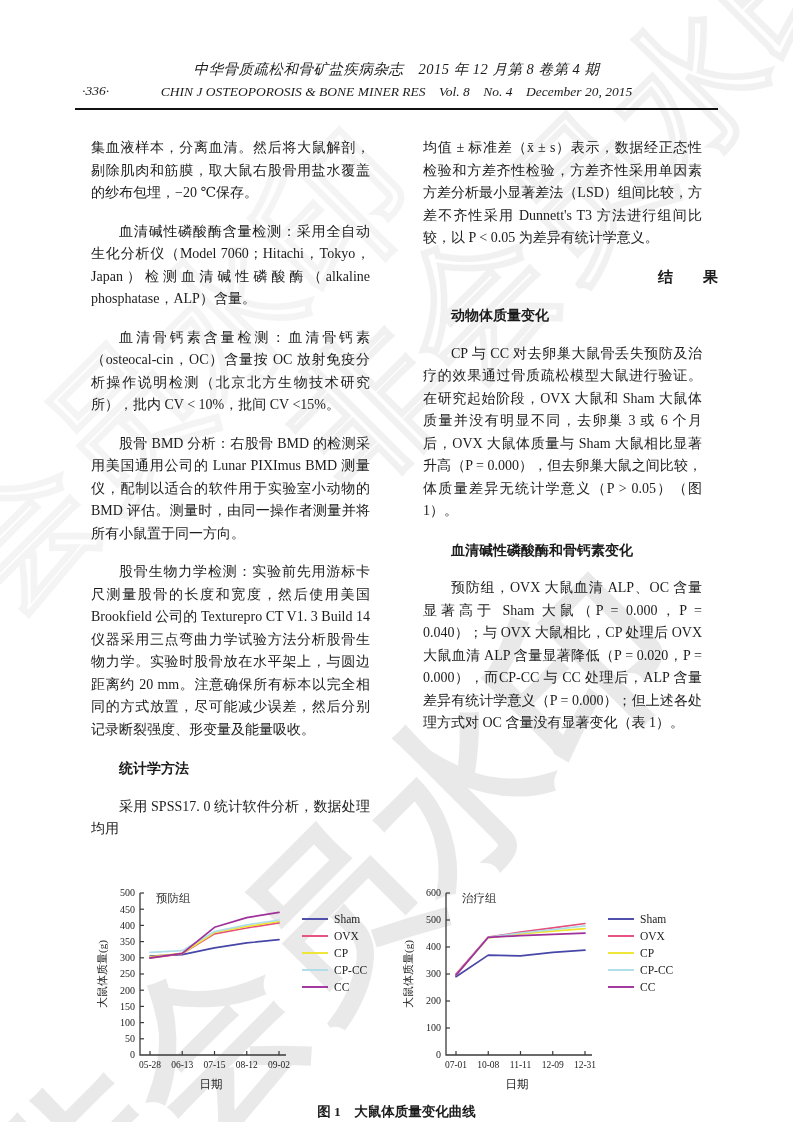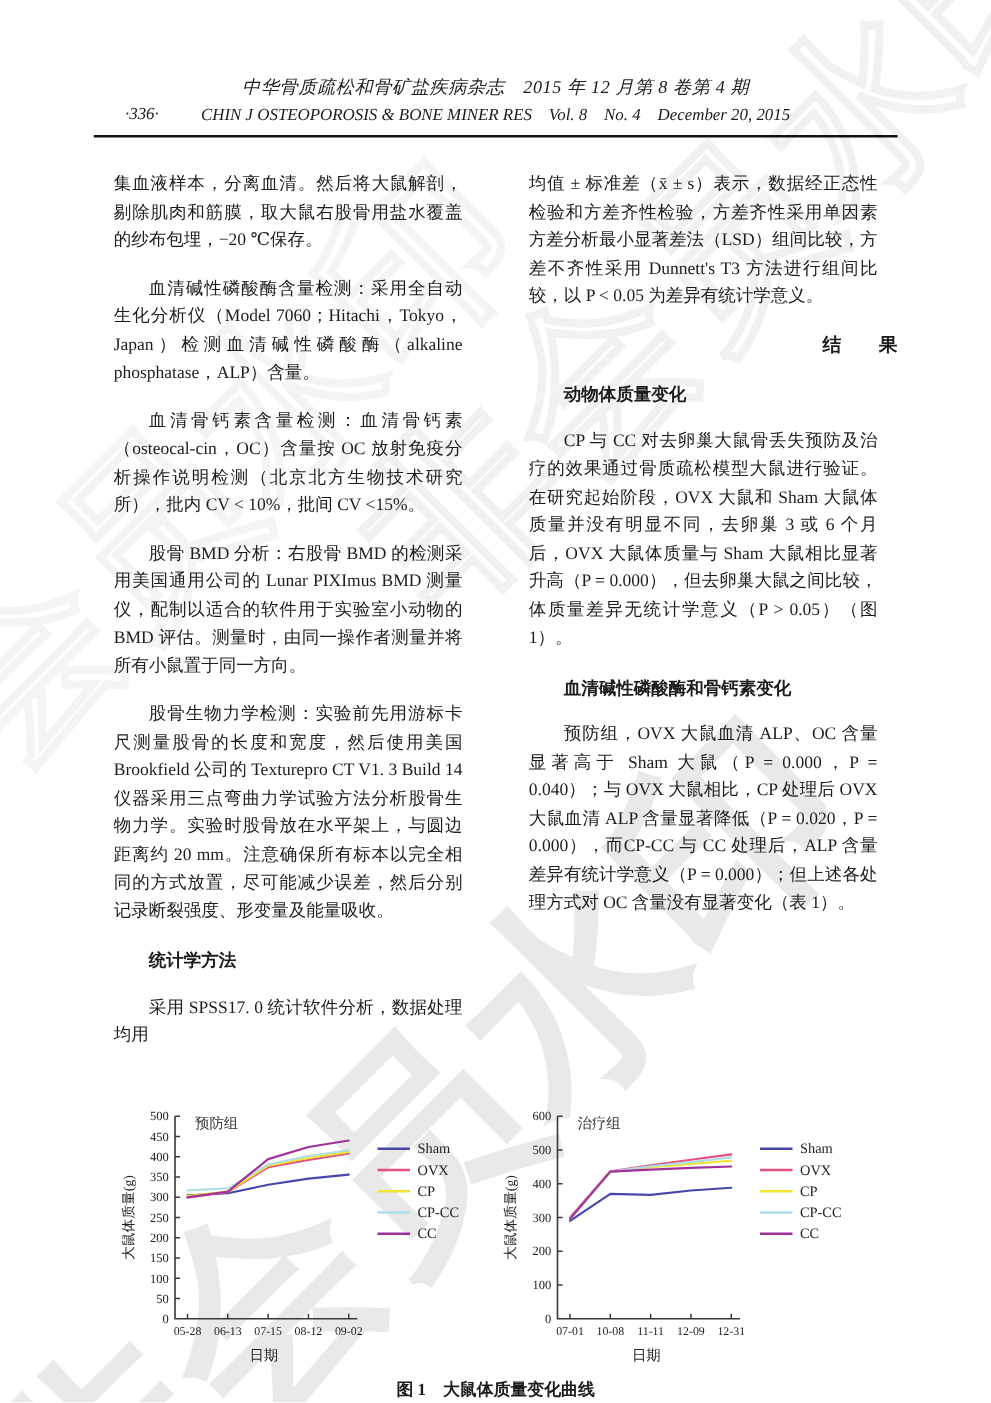--- a/index.html
+++ b/index.html
@@ -16,21 +16,21 @@
   .wm-mid{left:-70px;top:560px;font-size:150px;color:transparent;
       -webkit-text-stroke:2px rgba(0,0,0,0.045);
       transform:rotate(-45deg);transform-origin:left bottom;}
   .wm-bottom{left:110px;top:1075px;font-size:175px;color:rgba(0,0,0,0.085);
       transform:rotate(-45deg);transform-origin:left bottom;}
   
   .header{position:relative;z-index:1;padding-top:60px;font-style:italic;}
   .hdr-cn{text-align:center;font-size:14.5px;letter-spacing:.5px;}
   .hdr-row{position:relative;margin-top:4px;}
   .hdr-en{text-align:center;font-size:13.5px;}
-  .hdr-page{position:absolute;left:100px;top:0;font-size:13.5px;}
+  .hdr-page{position:absolute;left:82px;top:0;font-size:13.5px;}
   .hdr-rule{border:none;border-top:2px solid #111;margin:7px 75px 0 75px;}
   
   .columns{position:relative;z-index:1;display:flex;gap:21px;padding:11px 75px 0 75px;}
   .col{flex:1;font-size:14px;line-height:22.5px;text-align:justify;}
   .col p{margin:16px;}
   .para-indent{text-indent:2em;}
   .subhead{font-family:"Liberation Sans","DejaVu Sans",sans-serif;font-weight:bold;
            text-indent:2em;font-size:14px;}
   .section-head{font-family:"Liberation Sans","DejaVu Sans",sans-serif;font-weight:bold;
            text-align:right;text-indent:0;font-size:15px;margin:8px 0 8px 0 !important;}

